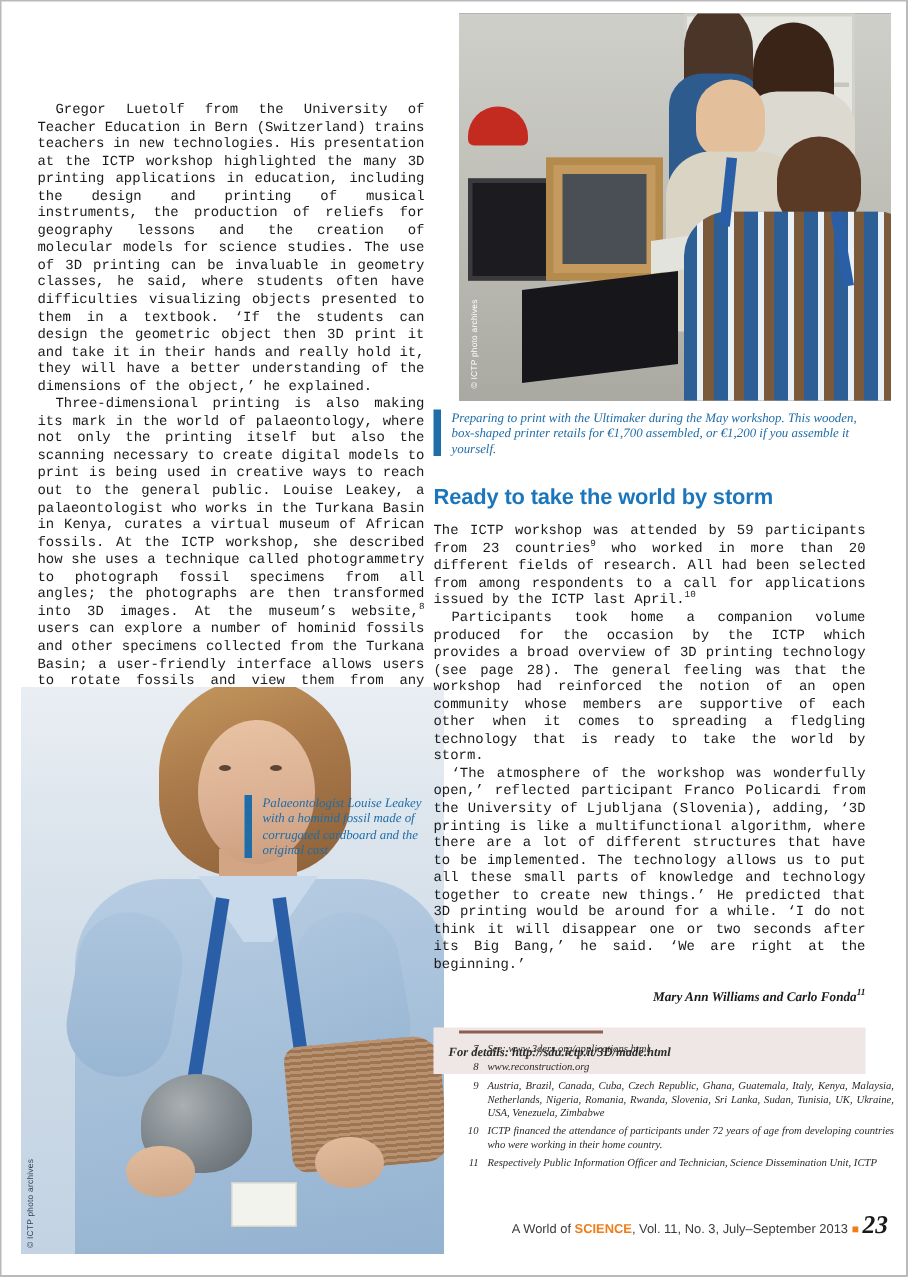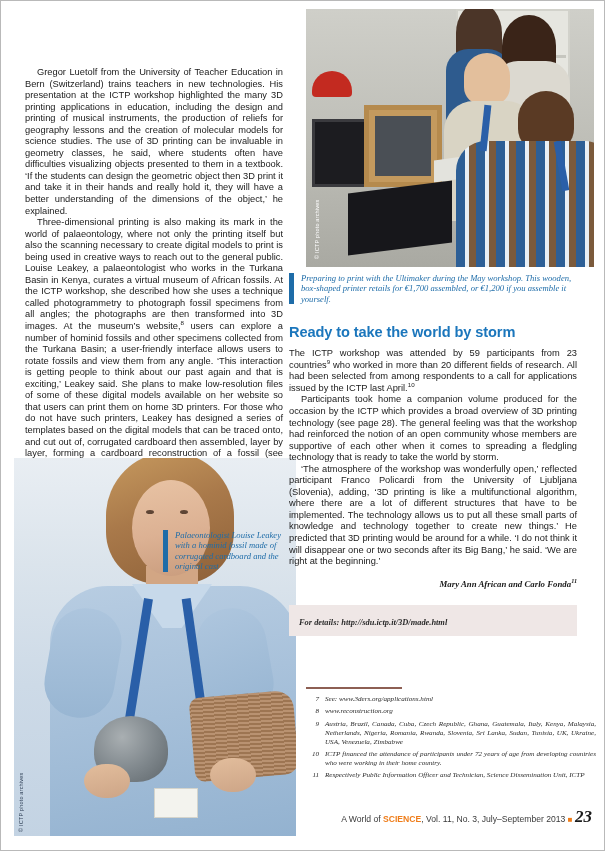--- a/index.html
+++ b/index.html
@@ -13,21 +13,21 @@
     width:605px;
     height:851px;
     background:#ffffff;
     overflow:hidden;
     box-sizing:border-box;
     border:1px solid #b9b9b9;
   }
 
   
   .col-text{
-    font-family:Liberation Sans, sans-serif;
+    font-family:Liberation Mono, monospace;
     font-size:9.3px;
     line-height:11.55px;
     text-align:justify;
     color:#1a1a1a;
     hyphens:auto;
   }
   .col-text p{margin:0;}
   .col-text p.ind{text-indent:12px;}
   sup{font-size:6.2px;vertical-align:super;line-height:0;}
 
@@ -300,21 +300,21 @@
     </div>
 
     <h2 id="section-heading">Ready to take the world by storm</h2>
 
     <div class="col-text">
       <p><span>The ICTP workshop was attended by 59 participants from 23 countries</span><sup>9</sup><span> who worked in more than 20 different fields of research. All had been selected from among respondents to a call for applications issued by the ICTP last April.</span><sup>10</sup></p>
       <p class="ind">Participants took home a companion volume produced for the occasion by the ICTP which provides a broad overview of 3D printing technology (see page 28). The general feeling was that the workshop had reinforced the notion of an open community whose members are supportive of each other when it comes to spreading a fledgling technology that is ready to take the world by storm.</p>
       <p class="ind">‘The atmosphere of the workshop was wonderfully open,’ reflected participant Franco Policardi from the University of Ljubljana (Slovenia), adding, ‘3D printing is like a multifunctional algorithm, where there are a lot of different structures that have to be implemented. The technology allows us to put all these small parts of knowledge and technology together to create new things.’ He predicted that 3D printing would be around for a while. ‘I do not think it will disappear one or two seconds after its Big Bang,’ he said. ‘We are right at the beginning.’</p>
     </div>
 
-    <p style="text-align:right;margin:11px 0 0 0;font-family:'Liberation Serif',serif;font-style:italic;font-weight:bold;font-size:8.8px;color:#1a1a1a;"><span>Mary Ann African and Carlo Fonda</span><sup>11</sup></p>
+    <p style="text-align:right;margin:11px 0 0 0;font-family:'Liberation Serif',serif;font-style:italic;font-weight:bold;font-size:8.8px;color:#1a1a1a;"><span>Mary Ann Williams and Carlo Fonda</span><sup>11</sup></p>
 
     <div id="details-box">
       <span class="t">For details: </span><span class="t">http://sdu.ictp.it/3D/made.html</span>
     </div>
   </div>
 
   <div id="footnote-rule"></div>
   <div id="footnotes">
     <div class="fn">
       <div class="num">7</div>

